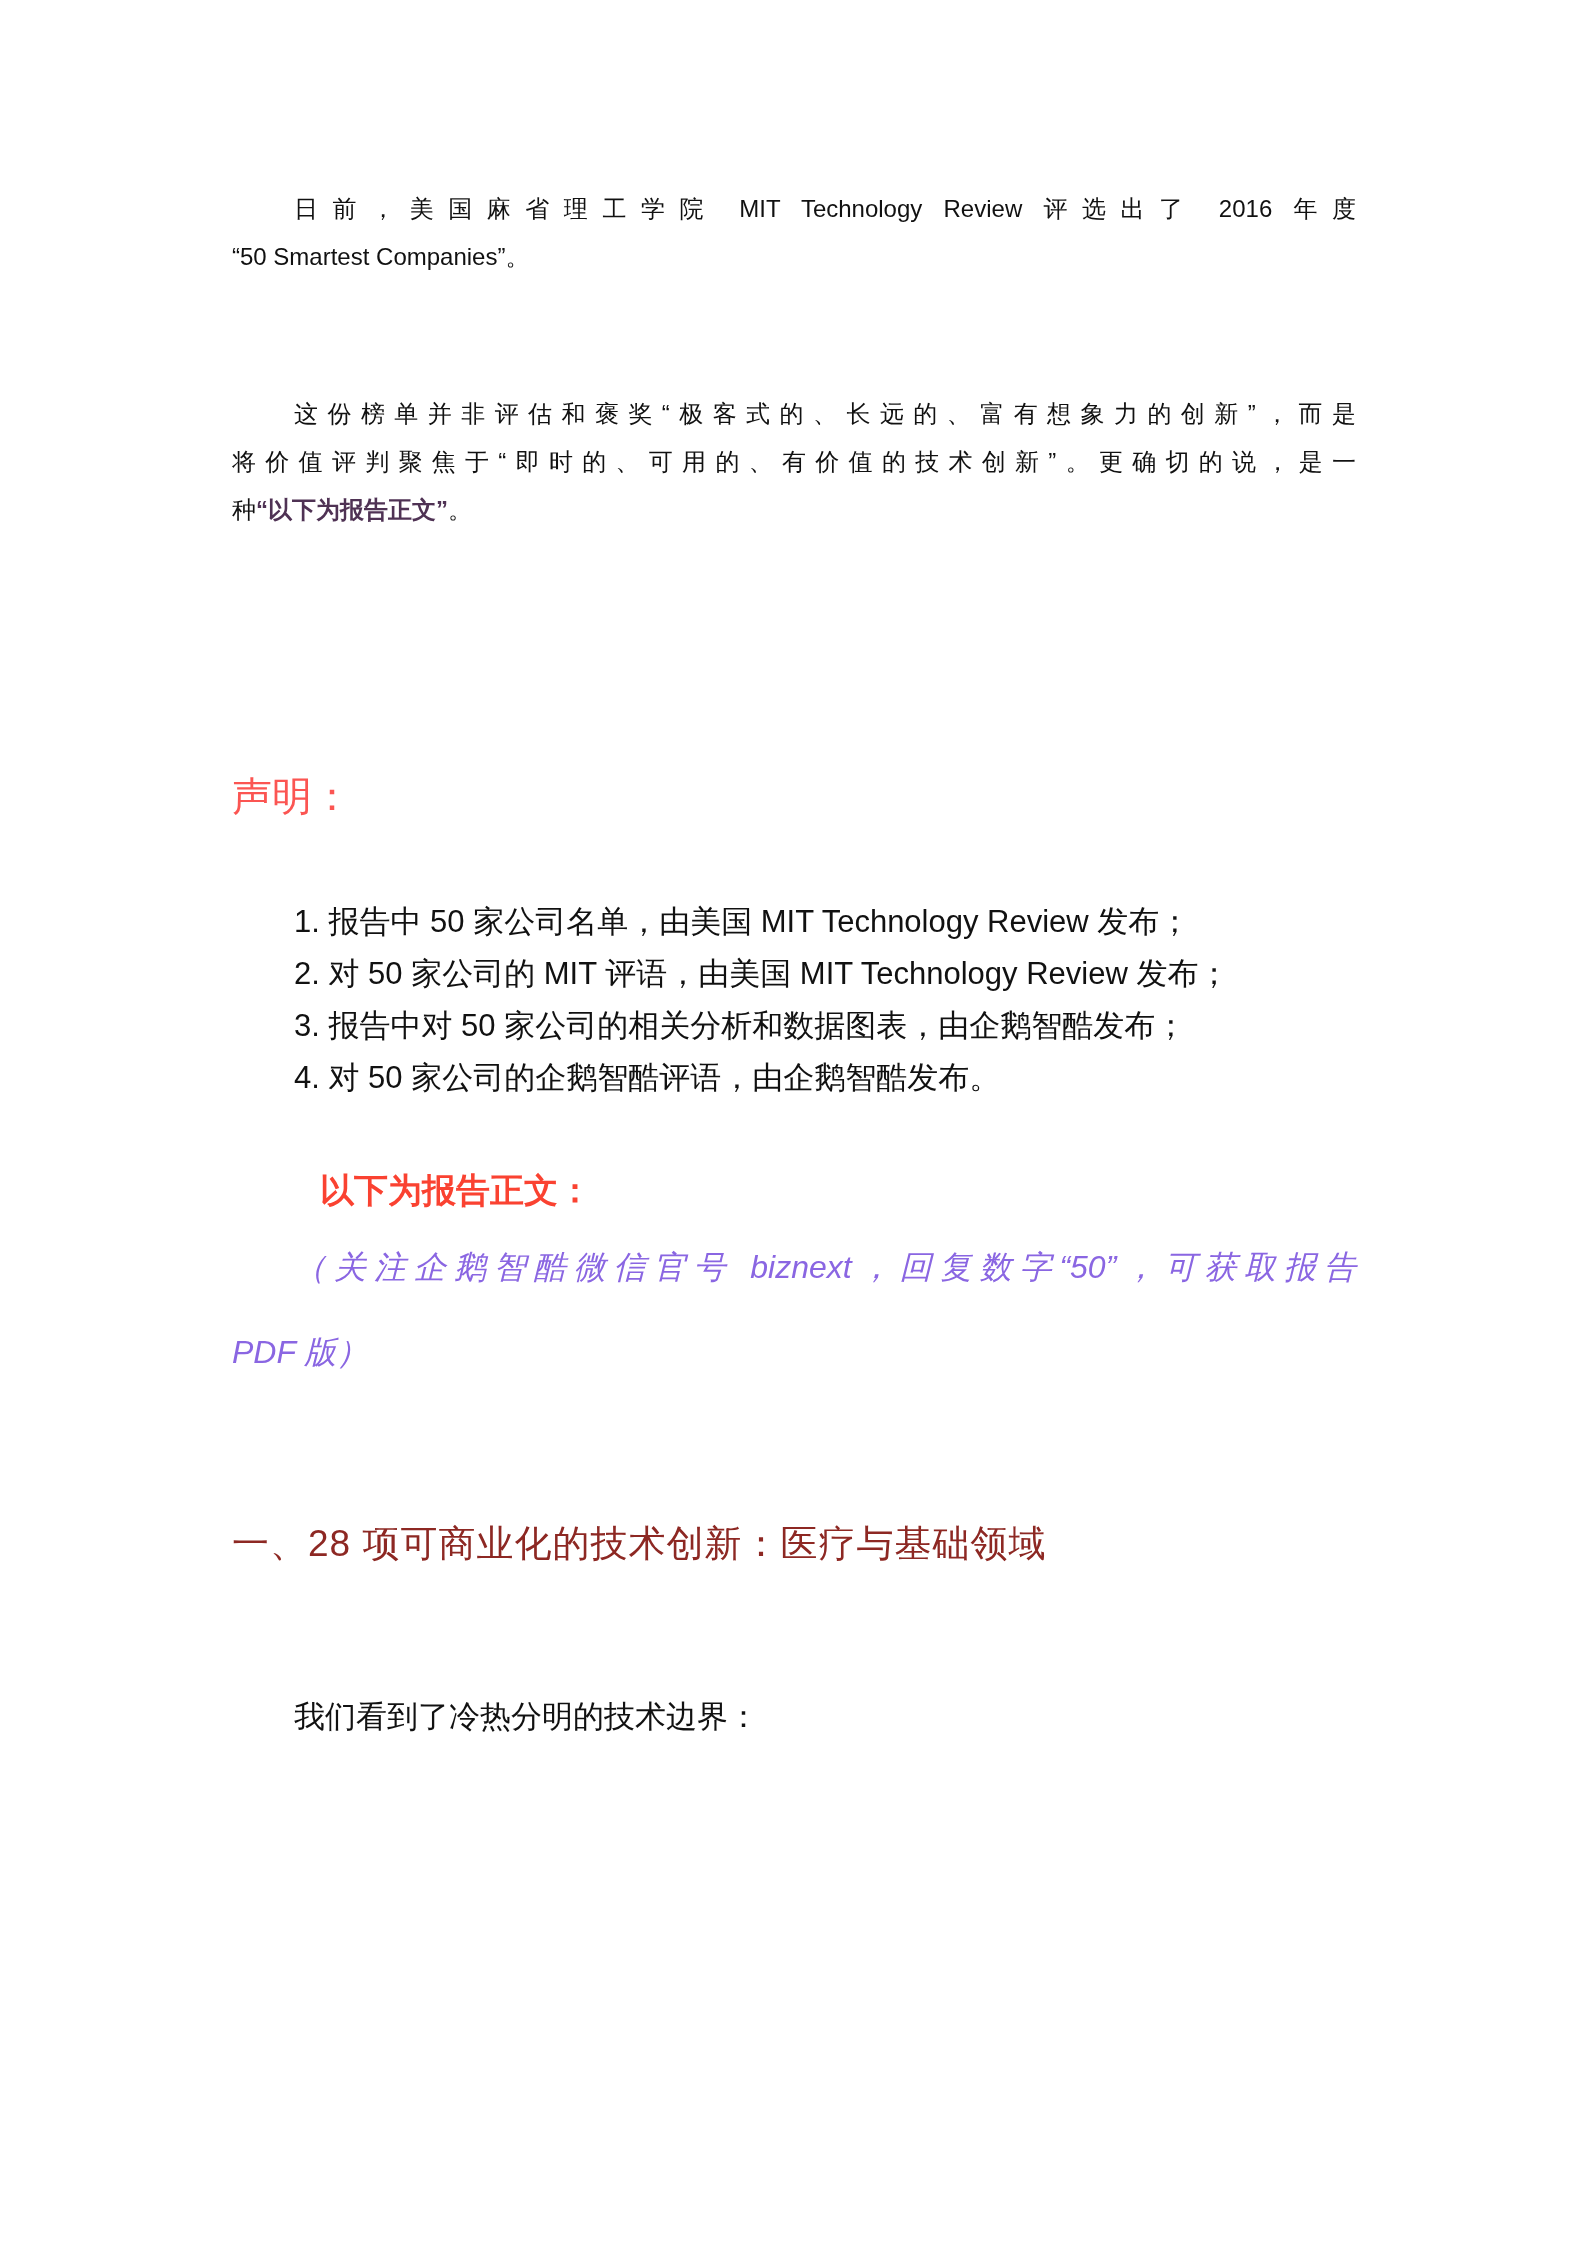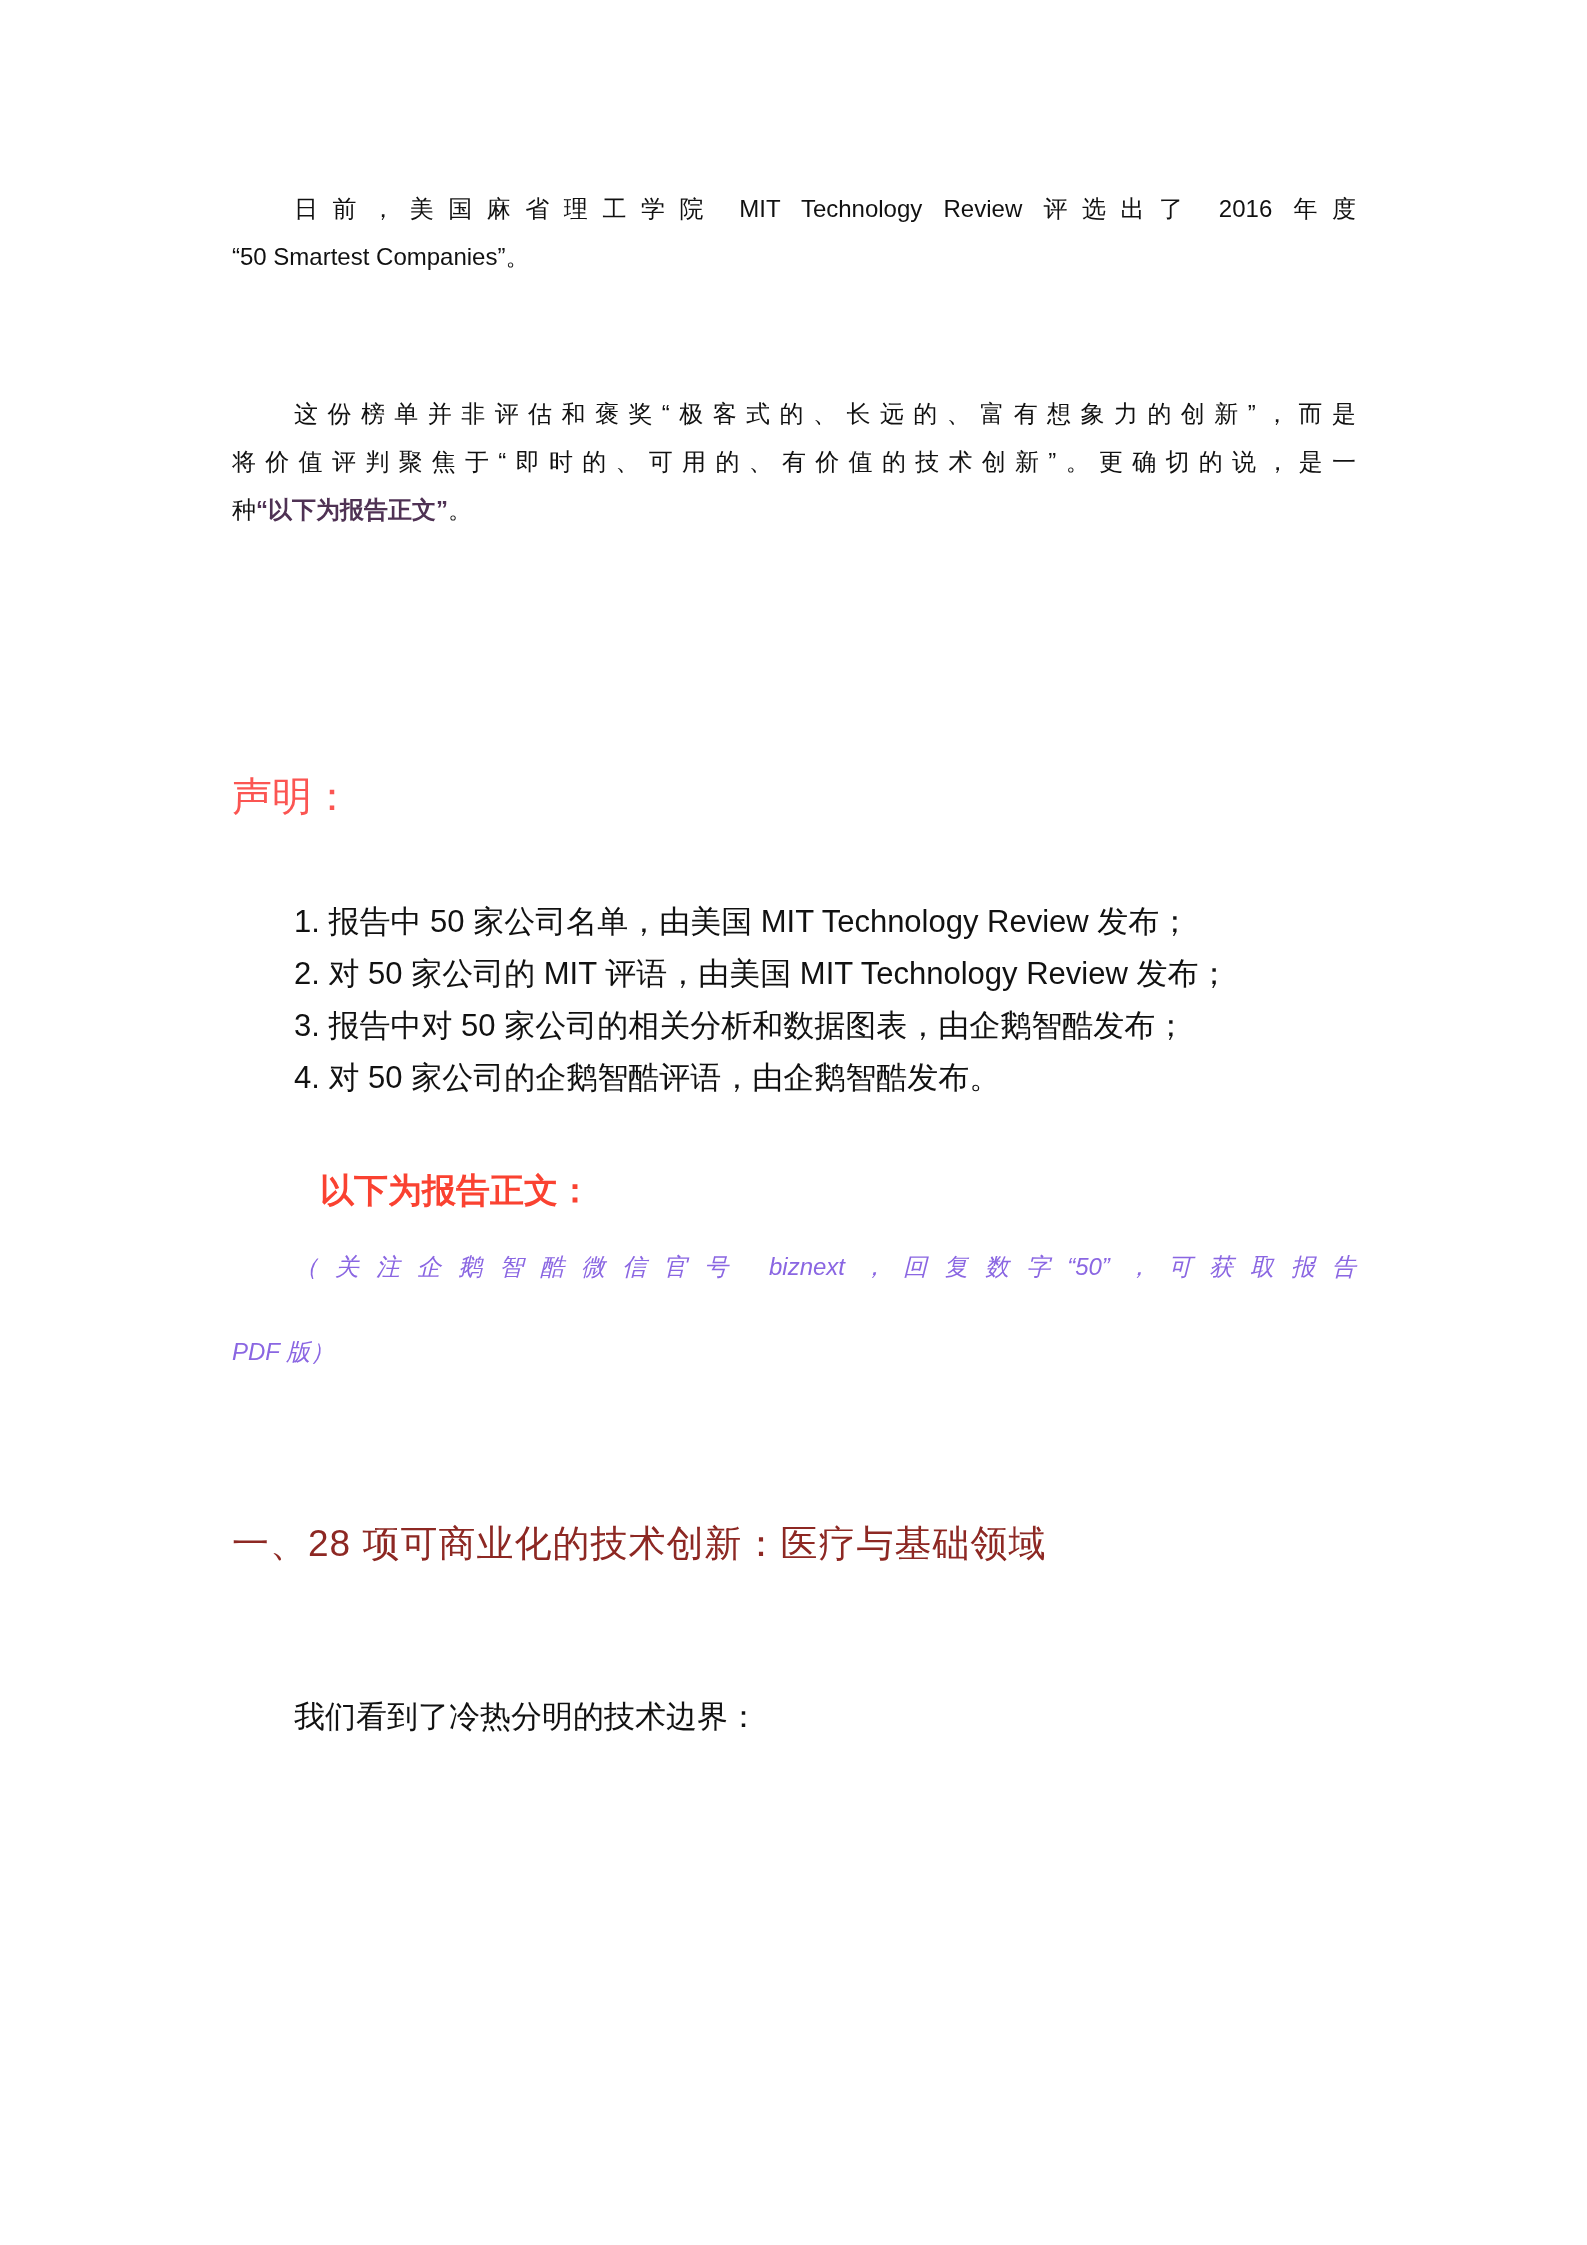--- a/index.html
+++ b/index.html
@@ -43,21 +43,21 @@
   .report-body-title {
     top: 1166px;
     font-size: 34px;
     line-height: 48px;
     font-weight: bold;
     color: #fa4231;
     text-indent: 88px;
   }
 
   .wechat-note {
-    font-size: 24px;
+    font-size: 32px;
     line-height: 48px;
     font-style: italic;
     color: #8a66e2;
   }
   .wechat-note-1 { top: 1243px; }
   .wechat-note-2 { top: 1328px; }
 
   .section-heading {
     top: 1520px;
     font-size: 37px;

